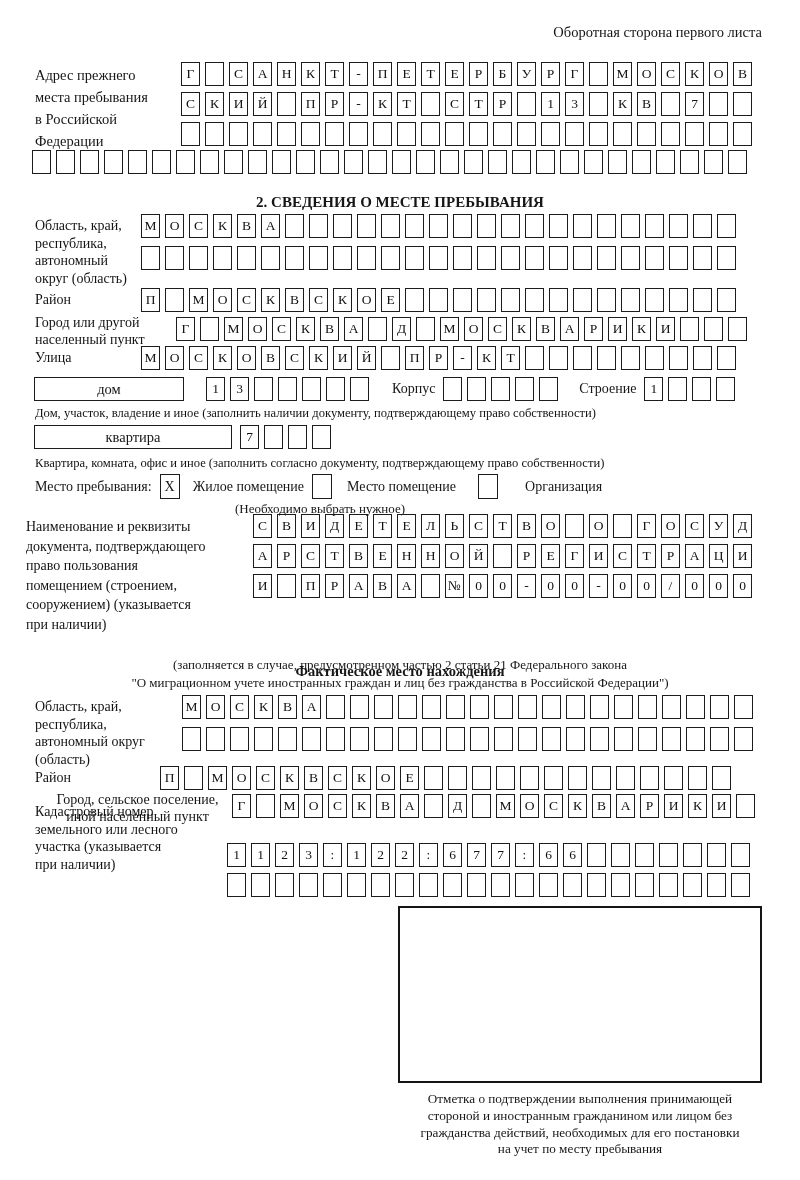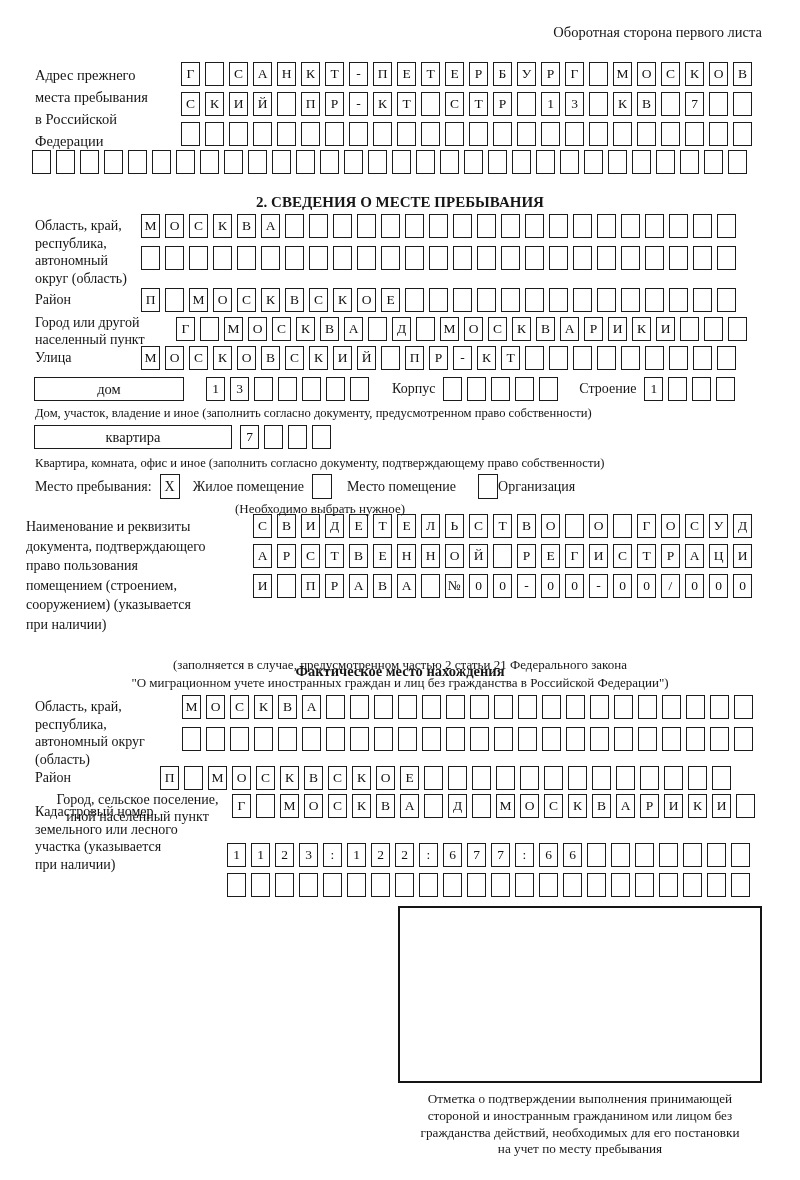--- a/index.html
+++ b/index.html
@@ -330,41 +330,41 @@
         <span class="cell"></span>
       </div>
     <div class="inline-lbl" style="margin-left:16px;">Строение</div>
     <div class="boxrow" style="margin-left:8px;">
         <span class="cell">1</span>
         <span class="cell"></span>
         <span class="cell"></span>
         <span class="cell"></span>
       </div>
   </div>
-  <div class="abs cap" style="left:35px;top:406px;">Дом, участок, владение и иное (заполнить согласно документу, предусмотренном право собственности)</div>
+  <div class="abs cap" style="left:35px;top:406px;">Дом, участок, владение и иное (заполнить наличии документу, подтверждающему право собственности)</div>
 
   <div class="abs" style="left:34px;top:425px;display:flex;align-items:flex-end;">
     <div class="widebox" style="width:198px;">квартира</div>
     <div class="boxrow" style="margin-left:8px;">
         <span class="cell">7</span>
         <span class="cell"></span>
         <span class="cell"></span>
         <span class="cell"></span>
       </div>
   </div>
   <div class="abs cap" style="left:35px;top:456px;">Квартира, комната, офис и иное (заполнить согласно документу, подтверждающему право собственности)</div>
 
   <div class="abs" style="left:35px;top:474px;display:flex;align-items:center;">
     <div class="inline-lbl">Место пребывания:</div>
     <div class="checkbox" style="margin-left:8px;">X</div>
     <div class="inline-lbl" style="margin-left:13px;">Жилое помещение</div>
     <div class="checkbox" style="margin-left:8px;"></div>
     <div class="inline-lbl" style="margin-left:15px;">Место помещение</div>
     <div class="checkbox" style="margin-left:22px;"></div>
-    <div class="inline-lbl" style="">Организация</div>
+    <div class="inline-lbl" style="margin-left:27px;">Организация</div>
   </div>
   <div class="abs" style="left:140px;top:501px;width:360px;text-align:center;font-size:13px;">(Необходимо выбрать нужное)</div>
 
   <div class="abs lbl" style="left:26px;top:517px;width:212px;line-height:19.6px;">Наименование и реквизиты
 документа, подтверждающего
 право пользования
 помещением (строением,
 сооружением) (указывается
 при наличии)</div>
   <div class="abs boxrow" style="left:253px;top:514px;">

